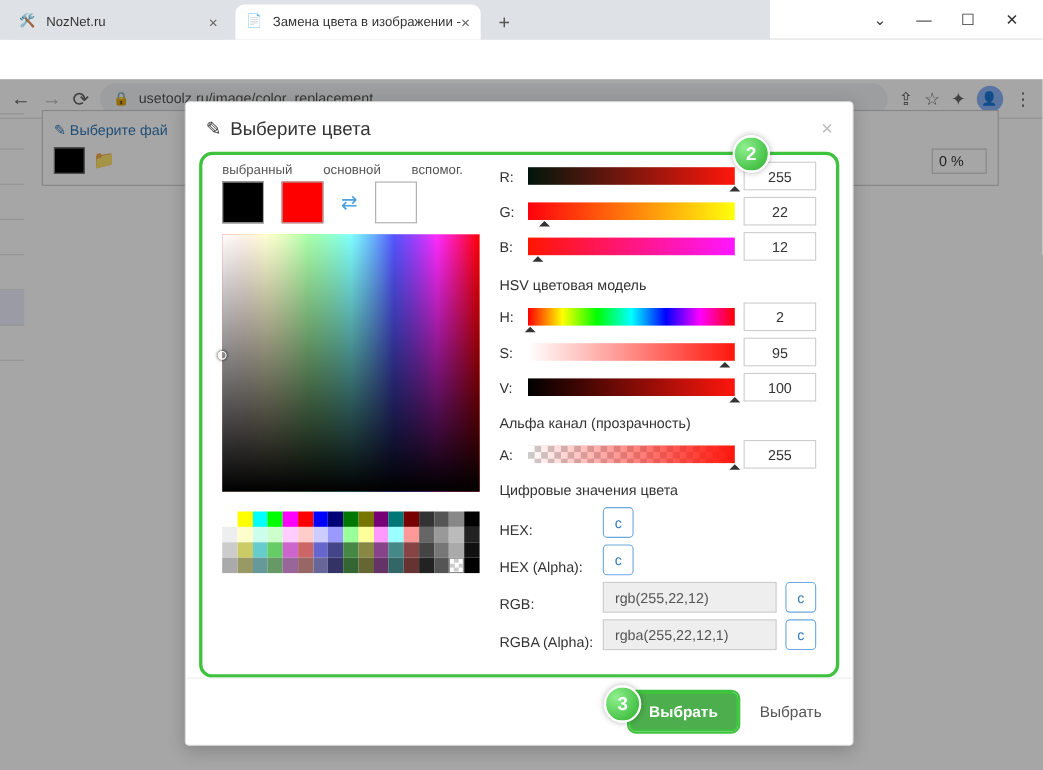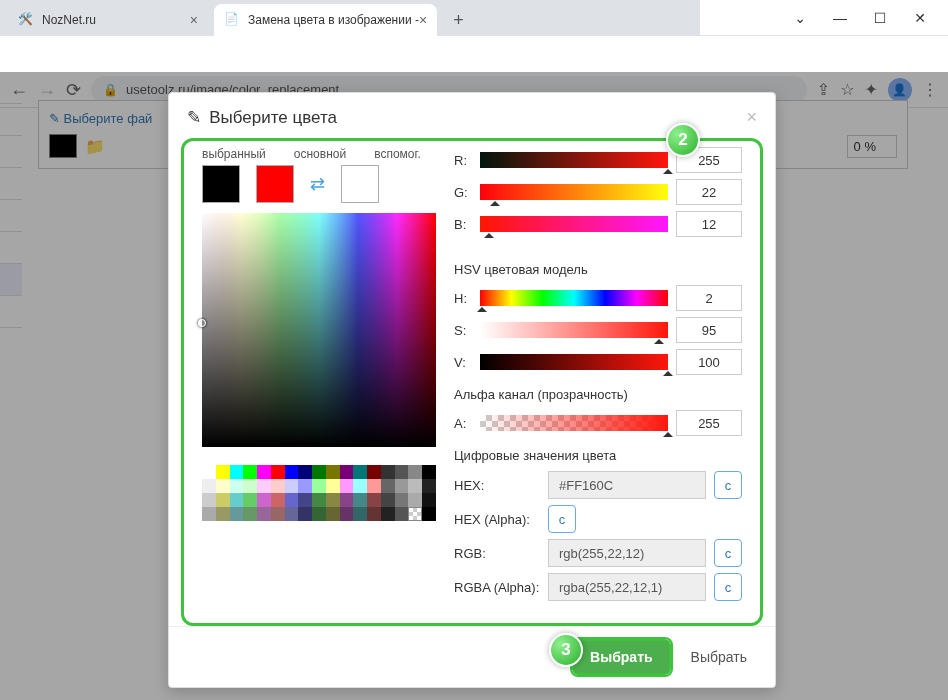--- a/index.html
+++ b/index.html
@@ -51,21 +51,21 @@
 .sl-r { background: linear-gradient(to right, #00160c, #ff160c); }
 .sl-g { background: linear-gradient(to right, #ff000c, #ffff0c); }
 .sl-b { background: linear-gradient(to right, #ff1600, #ff16ff); }
 .sl-h { background: linear-gradient(90deg, red, yellow, lime, cyan, blue, magenta, red); }
 .sl-s { background: linear-gradient(to right, #fff, #ff160c); }
 .sl-v { background: linear-gradient(to right, #000, #ff160c); }
 .sl-a { background: repeating-conic-gradient(#ccc 0 25%, #fff 0 50%) 0 0/12px 12px; position: relative; }
 .sl-a::after { content: ''; position: absolute; inset: 0; background: linear-gradient(to right, rgba(255,22,12,0), rgba(255,22,12,1)); }
 .thumb { position: absolute; top: 12px; width: 0; height: 0; border: 5px solid transparent; border-bottom-color: #333; transform: translateX(-5px); }
 .numbox { width: 66px; height: 26px; border: 1px solid #ccc; font-size: 13px; color: #333; text-align: center; display: flex; align-items: center; justify-content: center; }
-.hexrow { display: flex; align-items: center; margin-bottom: 6px; gap: 8px; }
+.hexrow { display: flex; align-items: flex-end; margin-bottom: 6px; gap: 8px; }
 .hexrow label { width: 86px; font-size: 13px; color: #333; }
 .hexbox { flex: 1; height: 28px; border: 1px solid #ccc; background: #eee; font-size: 13px; color: #555; padding: 0 10px; display: flex; align-items: center; }
 .cbtn { width: 28px; height: 28px; border: 1px solid #6aa8e0; border-radius: 4px; display: flex; align-items: center; justify-content: center; color: #337ab7; font-size: 13px; }
 .footer { padding: 12px 18px; border-top: 1px solid #eee; display: flex; justify-content: flex-end; gap: 10px; align-items: center; position: relative; }
 .btn-primary { background: #4cae4c; color: #fff; border: 2px solid #3fc33f; outline: 2px solid #3fc33f; border-radius: 6px; padding: 8px 16px; font-size: 14px; font-weight: bold; }
 .btn-cancel { font-size: 14px; color: #555; padding: 8px 10px; }
 .badge3 { left: 380px; top: 6px; }
 </style>
 </head>
 <body>
@@ -242,21 +242,21 @@
             <div class="numbox">22</div>
           </div>
         <div class="slrow">
             <label>B:</label>
             <div class="slider sl-b">
               <div class="thumb" style="left:5%"></div>
             </div>
             <div class="numbox">12</div>
           </div>
 
-        <div class="sectitle" style="margin-top:25px;">HSV цветовая модель</div>
+        <div class="sectitle" style="margin-top:15px;">HSV цветовая модель</div>
         <div class="slrow">
             <label>H:</label>
             <div class="slider sl-h">
               <div class="thumb" style="left:1%"></div>
             </div>
             <div class="numbox">2</div>
           </div>
         <div class="slrow">
             <label>S:</label>
             <div class="slider sl-s">
@@ -277,21 +277,20 @@
             <label>A:</label>
             <div class="slider sl-a">
               <div class="thumb" style="left:100%"></div>
             </div>
             <div class="numbox">255</div>
           </div>
 
         <div class="sectitle" style="margin-top:12px;">Цифровые значения цвета</div>
         <div class="hexrow">
             <label>HEX:</label>
-            <div class="hexbox">#FF160C</div>
             <div class="cbtn">c</div>
           </div>
         <div class="hexrow">
             <label>HEX (Alpha):</label>
             <div class="cbtn">c</div>
           </div>
         <div class="hexrow">
             <label>RGB:</label>
             <div class="hexbox">rgb(255,22,12)</div>
             <div class="cbtn">c</div>

